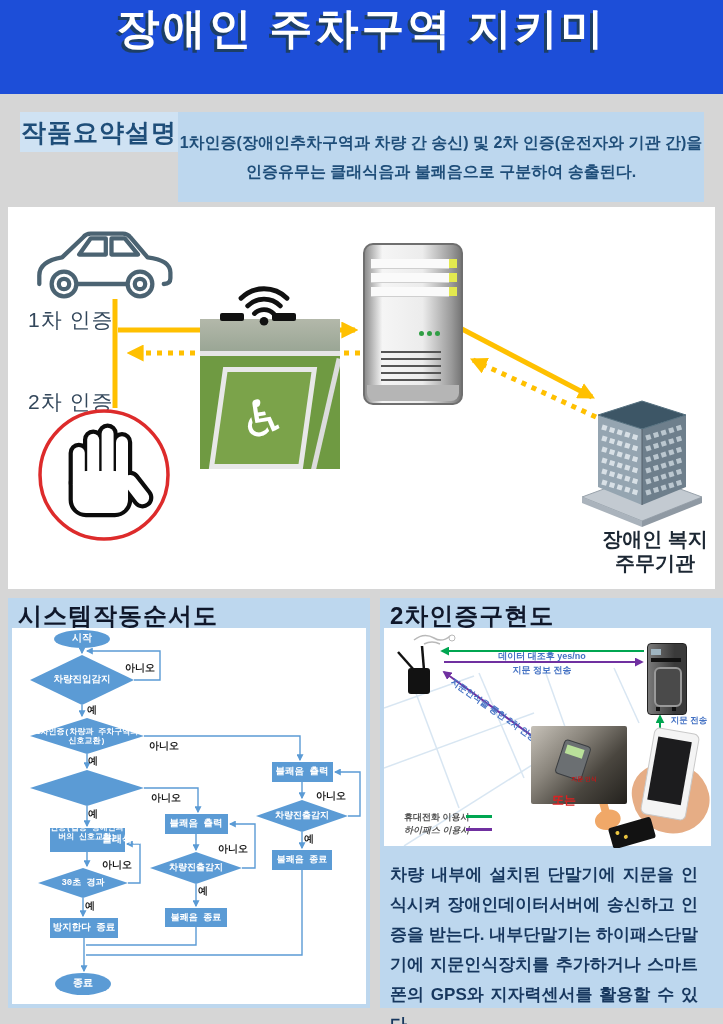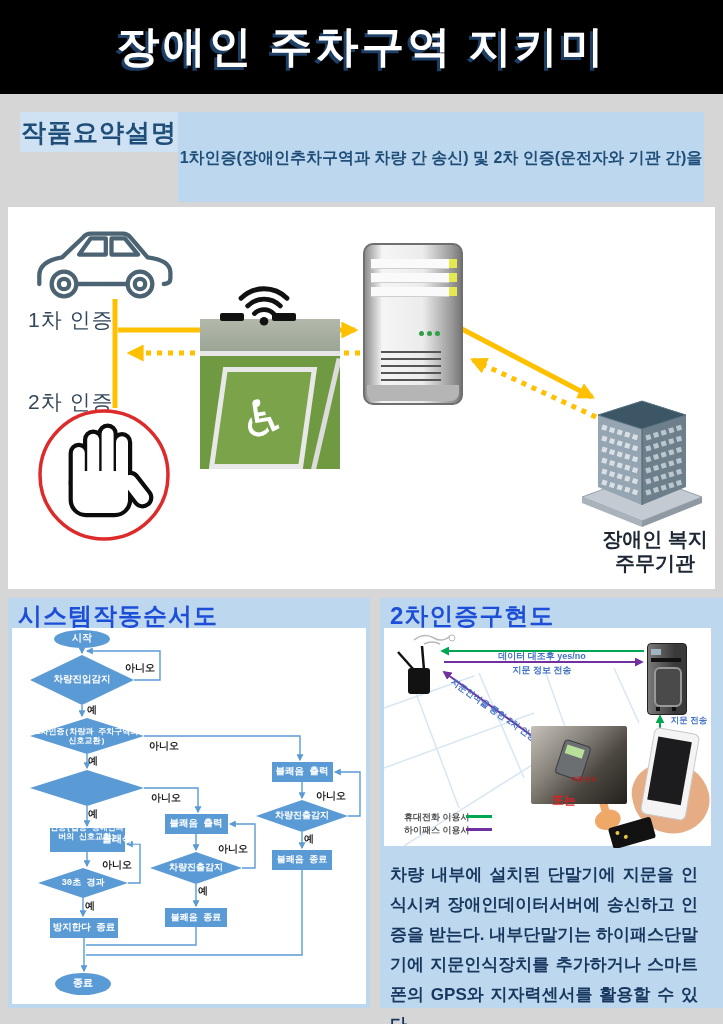--- a/index.html
+++ b/index.html
@@ -1,21 +1,21 @@
 <!DOCTYPE html>
 <html><head>
 <meta charset="utf-8">
 <style>
   html,body{margin:0;padding:0;}
   body{width:723px;height:1024px;position:relative;overflow:hidden;
        background:#d6d6d6;font-family:"Liberation Sans","DejaVu Sans",sans-serif;}
   .abs{position:absolute;}
   
-  .hdr{position:absolute;left:0;top:0;width:723px;height:94px;background:#000000;
-       display:flex;align-items:center;justify-content:center;}
+  .hdr{position:absolute;left:0;top:0;width:723px;height:94px;background:#1d4ed8;
+       display:flex;justify-content:center;}
   .hdr-title{color:#fff;font-size:43px;font-weight:bold;letter-spacing:3px;
        text-shadow:-3px 3px 0 #1d3f66;}
   
   .sum-label{position:absolute;left:20px;top:112px;width:158px;height:40px;background:#cfe2f3;
        color:#1f4e79;font-weight:bold;font-size:25px;display:flex;align-items:center;justify-content:center;letter-spacing:1px;}
   .sum-box{position:absolute;left:178px;top:112px;width:526px;height:90px;background:#bdd7ee;
        color:#1f4e79;font-weight:bold;font-size:16px;line-height:29px;text-align:center;
        display:flex;flex-direction:column;justify-content:center;}
   
   .main-panel{position:absolute;left:8px;top:207px;width:707px;height:382px;background:#fff;}
@@ -32,21 +32,21 @@
        background:linear-gradient(90deg,#8e8e8e 0%,#f5f5f5 18%,#ececec 60%,#9a9a9a 90%,#777 100%);}
   .srv-stripe{position:absolute;left:6px;width:78px;height:9px;background:#fafafa;border-bottom:1px solid #cfcfcf;}
   .srv-tab{position:absolute;left:84px;width:8px;height:9px;background:#e3e94f;}
   .srv-dot{position:absolute;width:5px;height:5px;border-radius:50%;background:#2f9e44;top:86px;}
   .srv-vent{position:absolute;left:16px;width:60px;height:2px;background:#555;}
   .srv-base{position:absolute;left:2px;right:2px;bottom:2px;height:16px;background:#b5b5b5;border-radius:0 0 8px 8px;}
   .bldg-label{position:absolute;left:572px;top:320px;width:150px;text-align:center;color:#1c2733;
        font-size:20px;font-weight:600;line-height:24px;}
   
   .panel{position:absolute;top:598px;height:410px;background:#bdd7ee;}
-  .panel-title{position:absolute;left:10px;top:2px;color:#1d4ed8;font-weight:bold;font-size:24px;letter-spacing:1px;}
+  .panel-title{position:absolute;left:10px;top:2px;color:#0f172a;font-weight:bold;font-size:24px;letter-spacing:1px;}
   .white-area{position:absolute;background:#fff;}
   .fc-node{position:absolute;transform:translate(-50%,-50%);color:#fff;font-weight:bold;
        text-align:center;line-height:1.15;white-space:nowrap;font-family:Liberation Mono, monospace;}
   .fc-node.wrap{white-space:normal;width:104px;}
   .fc-lab{position:absolute;transform:translate(-50%,-50%);color:#1a1a1a;font-size:10px;font-weight:600;white-space:nowrap;text-align:right;}
   .impl-lab{position:absolute;color:#4472c4;font-size:9px;font-weight:600;white-space:nowrap;transform:translate(-50%,-50%);}
   .tower{position:absolute;left:263px;top:15px;width:38px;height:70px;border:1px solid #222;border-radius:4px;
        background:linear-gradient(90deg,#7a7a7a,#3a3a3a 70%);}
   .t-screen{position:absolute;left:3px;top:5px;width:10px;height:6px;background:#9fb4c0;}
   .t-slot{position:absolute;left:3px;top:14px;width:30px;height:4px;background:#111;}
@@ -74,20 +74,21 @@
 </head>
 <body>
 
 <div class="hdr">
   <div class="hdr-title">장애인 주차구역 지키미</div>
 </div>
 
 <div class="sum-label">작품요약설명</div>
 <div class="sum-box">
   <div>1차인증(장애인추차구역과 차량 간 송신) 및 2차 인증(운전자와 기관 간)을</div>
+  <div>인증유무는 클래식음과 불쾌음으로 구분하여 송출된다.</div>
 </div>
 
 <div class="main-panel">
 
   <svg class="abs" style="left:0;top:0;" width="707" height="382" viewBox="0 0 707 382">
     <defs>
       <marker id="yh" viewBox="0 0 10 10" refX="8" refY="5" markerWidth="3.4" markerHeight="3.4" orient="auto">
         <path d="M0,0 L10,5 L0,10 z" fill="#ffc000"></path>
       </marker>
     </defs>
@@ -359,18 +360,18 @@
       </div>
     </div>
 
     <div class="card">
       <div class="card-dot" style="left:6px;top:5px;"></div>
       <div class="card-dot" style="left:13px;top:11px;"></div>
     </div>
 
     <div class="legend-text" style="left:20px;top:183px;">휴대전화 이용시</div>
     <div class="legend-line" style="left:82px;top:187px;background:#00a651;"></div>
-    <div class="legend-text" style="left:20px;top:196px;">하이패스 이용시</div>
+    <div class="legend-text" style="left:20px;top:196px;font-style:italic;">하이패스 이용시</div>
     <div class="legend-line" style="left:82px;top:200px;background:#7030a0;"></div>
   </div>
 
   <div class="desc">차량 내부에 설치된 단말기에 지문을 인식시켜 장애인데이터서버에 송신하고 인증을 받는다. 내부단말기는 하이패스단말기에 지문인식장치를 추가하거나 스마트폰의 GPS와 지자력센서를 활용할 수 있다.</div>
 </div>
 
 </body></html>

